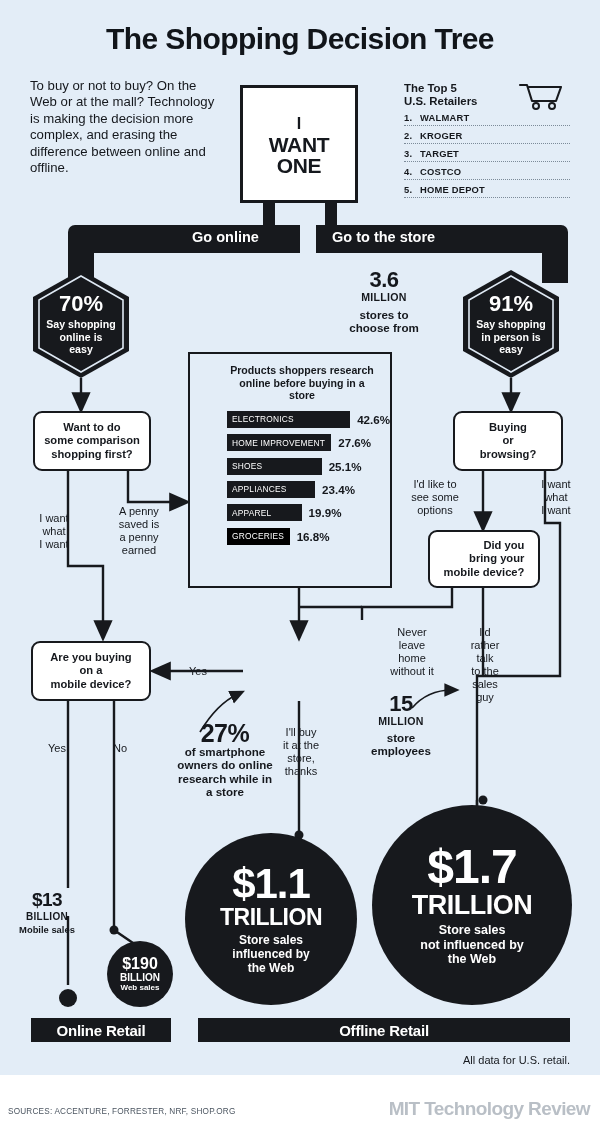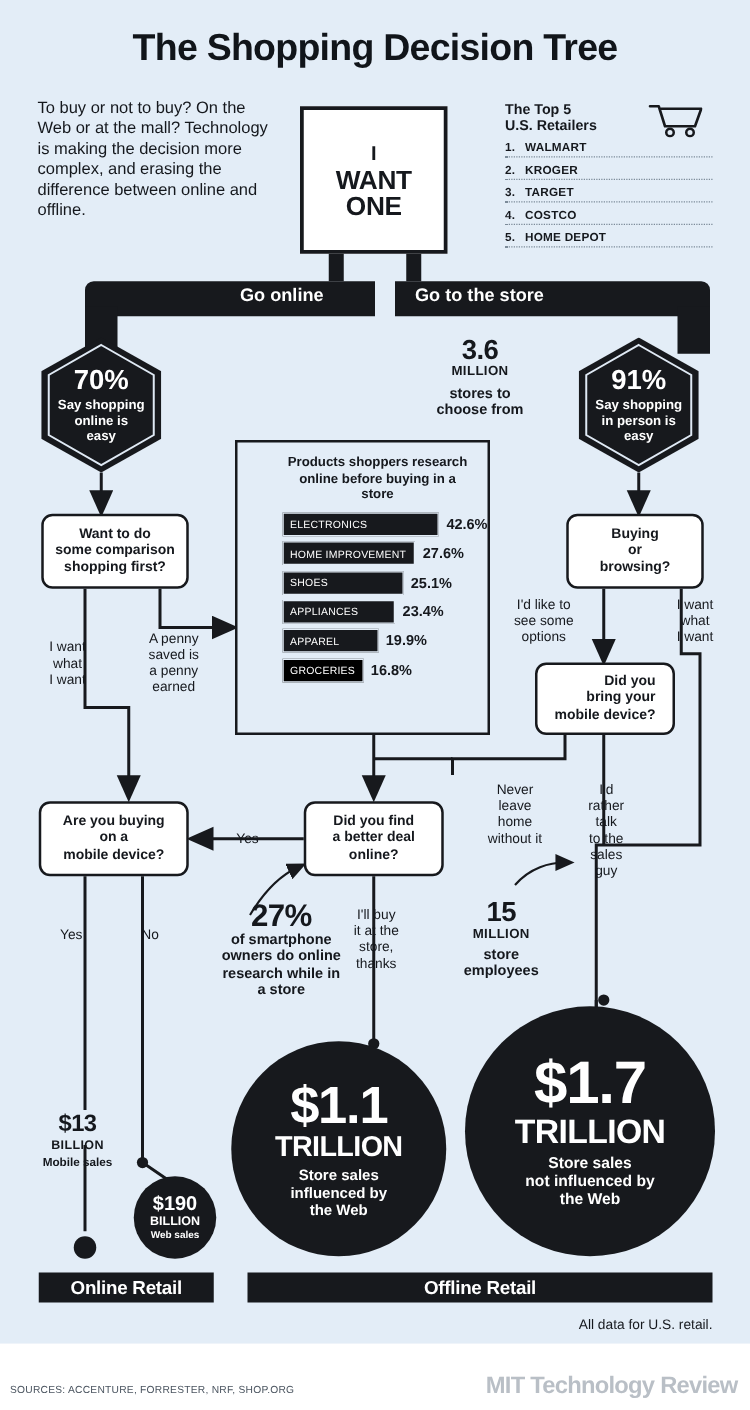--- a/index.html
+++ b/index.html
@@ -80,22 +80,22 @@
 
   
   .stat{position:absolute;text-align:center;color:#15181d;}
   .stat .big{font-size:22px;font-weight:bold;line-height:23px;letter-spacing:-0.5px;}
   .stat .mid{font-size:10.6px;font-weight:bold;line-height:12px;letter-spacing:0.3px;}
   .stat .sub{font-size:11.6px;font-weight:bold;line-height:13.4px;}
   #stat-amazon{left:168px;top:268px;width:108px;}
   #stat-stores{left:330px;top:268px;width:108px;}
   #stat-27{left:160px;top:722px;width:130px;}
   #stat-27 .big{font-size:25px;}
-  #stat-15{left:360px;top:718px;width:82px;}
-  #stat-13{left:20px;top:888px;width:84px;}
+  #stat-15{left:360px;top:692px;width:82px;}
+  #stat-13{left:5px;top:888px;width:84px;}
   #stat-13 .big{font-size:19px;}
   #stat-13 .mid{font-size:10px;}
   #stat-13 .sub{font-size:9.4px;}
 
   
   #chart{
     position:absolute;left:188px;top:352px;width:204px;height:236px;
     background:#e3edf7;border:2px solid #17191d;box-sizing:border-box;padding-left:24px;
   }
   #chart-title{
@@ -395,27 +395,20 @@
       <div>mobile device?</div>
     </div>
   </div>
   <div class="dbox" id="box-aremobile">
     <div>
       <div>Are you buying</div>
       <div>on a</div>
       <div>mobile device?</div>
     </div>
   </div>
-  <div class="dbox" id="box-betterdeal">
-    <div>
-      <div>Did you find</div>
-      <div>a better deal</div>
-      <div>online?</div>
-    </div>
-  </div>
 
   <div class="elab" id="el-iwant1">
     <div>I want</div>
     <div>what</div>
     <div>I want</div>
   </div>
   <div class="elab" id="el-penny">
     <div>A penny</div>
     <div>saved is</div>
     <div>a penny</div>

